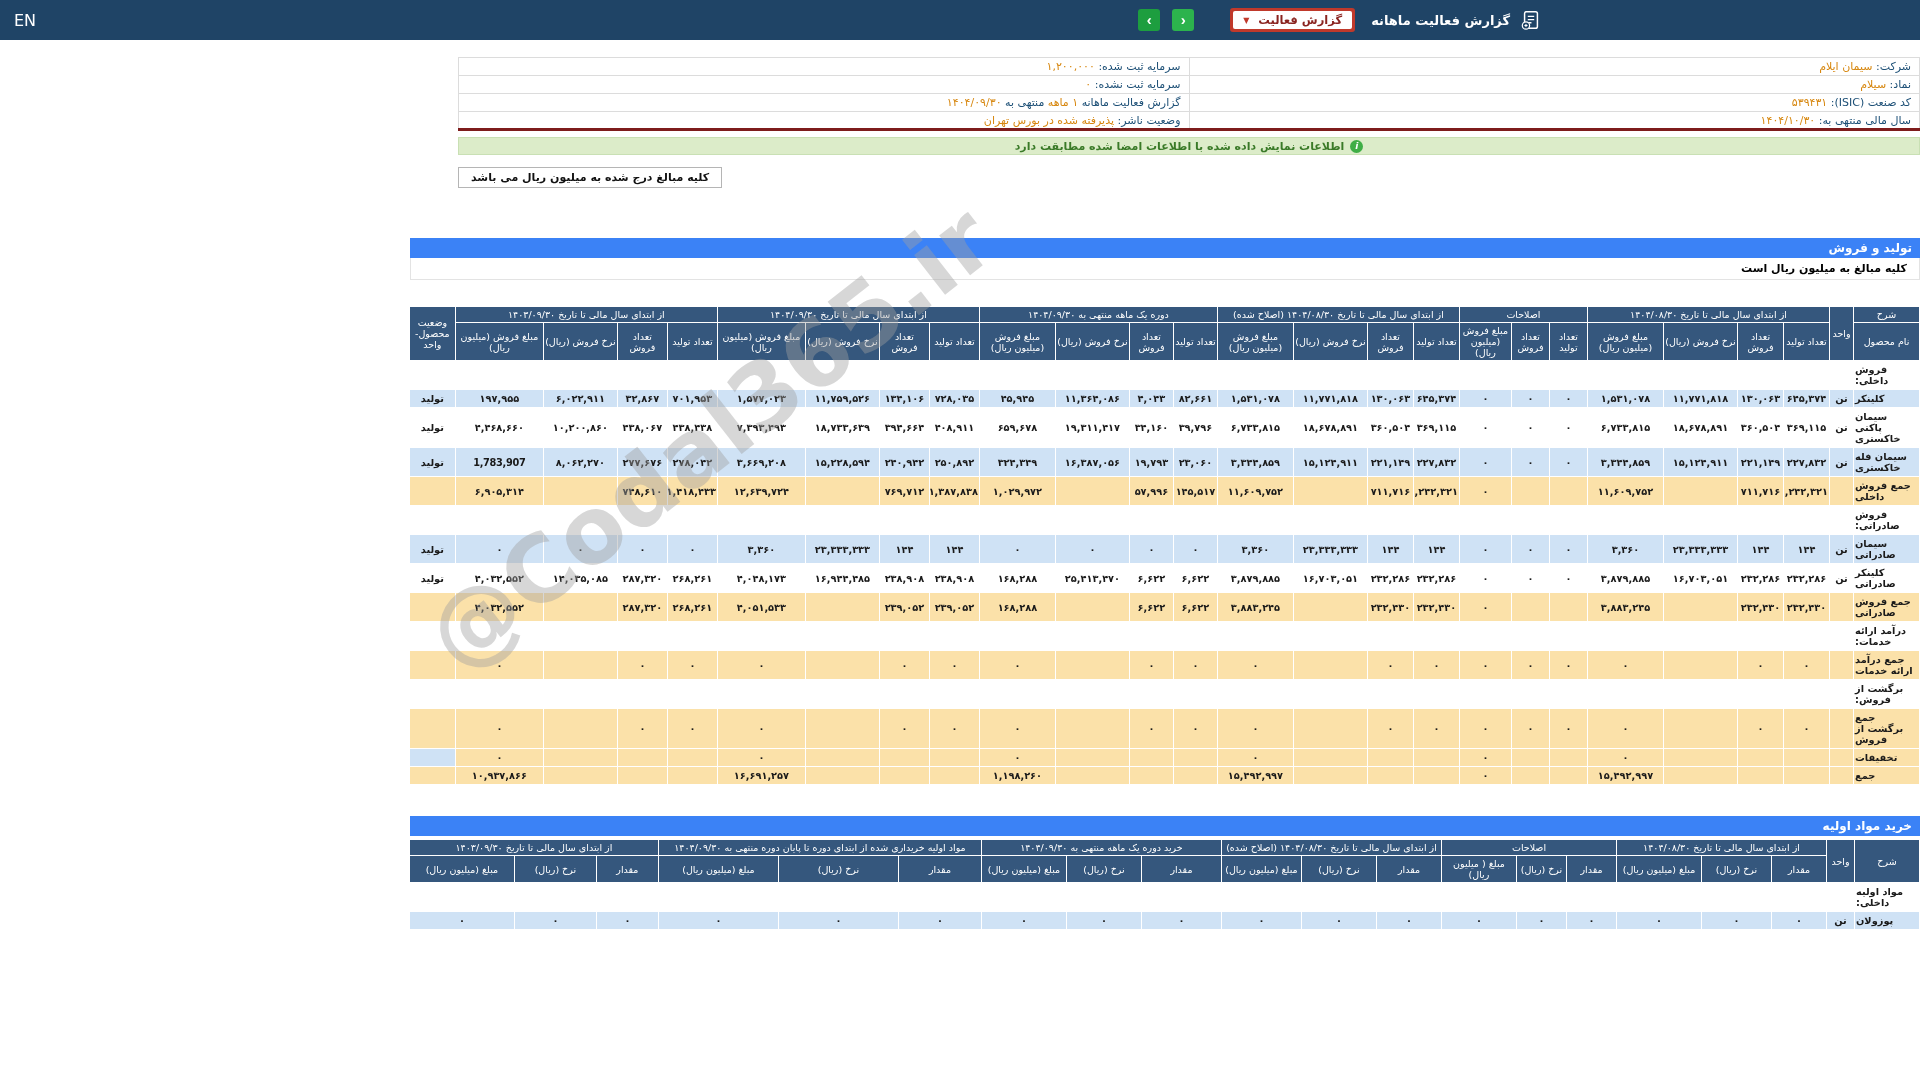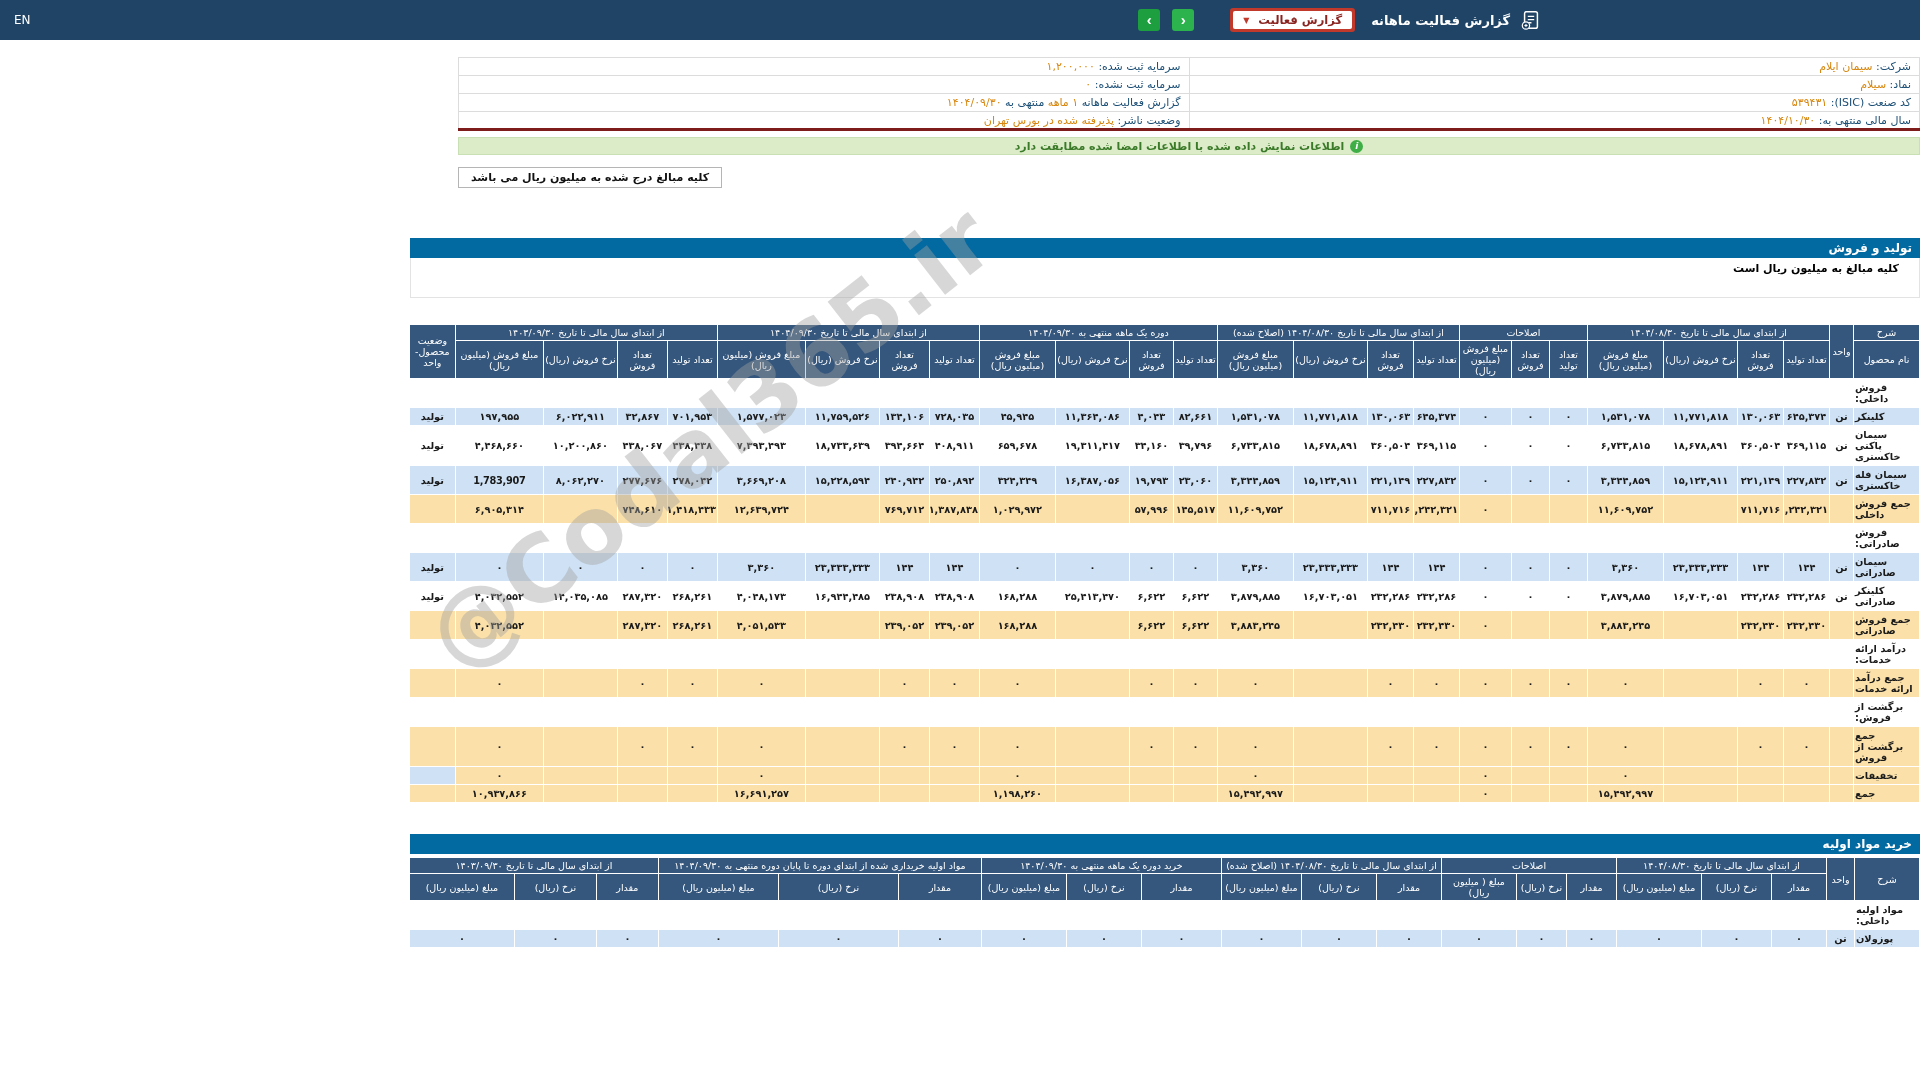--- a/index.html
+++ b/index.html
@@ -12,39 +12,39 @@
   .doc-icon{display:flex;align-items:center}
   .tb-title{color:#fff;font-size:13px;font-weight:bold;white-space:nowrap}
   .report-dd{background:#c0392b;border-radius:3px;padding:3px;display:flex;cursor:pointer;margin-right:6px}
   .dd-box{background:#fff;border-radius:2px;padding:2px 10px;display:flex;align-items:center;gap:9px;
     font-size:11.5px;color:#8a2420;font-weight:bold;white-space:nowrap}
   .dd-caret{color:#c0392b;font-size:8px;direction:ltr}
   .nav-btn{width:22px;height:22px;border:none;border-radius:3px;color:#fff;font-weight:bold;
     font-size:15px;line-height:20px;cursor:pointer;direction:ltr;text-align:center;padding:0}
   .nav-next{background:#2cb34d;margin-right:26px}
   .nav-prev{background:#1d9e3f;margin-right:2px}
-  .tb-en{margin-right:auto;color:#fff;font-size:12px;cursor:pointer}
+  .tb-en{margin-right:auto;color:#fff;font-size:16px;cursor:pointer}
   
   .page{width:1510px;margin-left:30px;margin-top:17px;position:relative}
   .info-table{width:1462px;margin-left:48px;border-collapse:collapse;border-bottom:3px solid #7e1c1c}
   .info-table td{border:1px solid #dcdcdc;font-size:11px;padding:1px 8px;height:18px;width:50%;background:#fff}
   .lbl{color:#1c4f76;font-weight:normal}
   .val{color:#d7870f;font-weight:normal}
   .banner{width:1462px;margin:6px 0 0 48px;background:#dcecc9;border:1px solid #c9e0b4;height:18px;
     display:flex;align-items:center;justify-content:center;gap:6px;color:#3a7a28;font-size:11px;font-weight:bold}
   .info-icon{width:13px;height:13px;border-radius:50%;background:#3fae46;color:#fff;font-size:9px;
     font-weight:bold;display:flex;align-items:center;justify-content:center;font-style:italic;flex:0 0 13px}
   .note-box{display:table;margin:12px auto 0 48px;border:1px solid #b5b5b5;padding:3px 12px;
     font-size:11px;font-weight:bold;color:#111;background:#fff}
-  .section-bar{height:20px;background:#0369a1;color:#fff;font-size:12px;font-weight:bold;
+  .section-bar{height:20px;background:#3b82f6;color:#fff;font-size:12px;font-weight:bold;
     line-height:20px;padding:0 8px}
   .mt-lg{margin-top:50px}
   .mt-md{margin-top:31px}
-  .section-sub{height:40px;border:1px solid #e3e3e3;border-top:none;font-size:11px;font-weight:bold;
-    line-height:21px;padding:0 20px;color:#000;background:#fff}
+  .section-sub{height:22px;border:1px solid #e3e3e3;border-top:none;font-size:11px;font-weight:bold;
+    line-height:21px;padding:0 12px;color:#000;background:#fff}
   
   .data-table{border-collapse:collapse;table-layout:fixed;width:1510px;margin-top:26px}
   #t2{margin-top:3px}
   .data-table th{background:#35577d;color:#fff;border:1px solid #fff;font-size:9.5px;font-weight:normal;
     padding:2px 1px;vertical-align:middle;text-align:center}
   .data-table td{border:1px solid #fff;font-size:9.8px;font-weight:bold;color:#1a1a1a;
     letter-spacing:-0.3px;padding:3px 1px;text-align:center;vertical-align:middle;overflow:hidden}
   .data-table td.name{text-align:left;padding-right:5px}
   .bg-blue td{background:#cfe2f5}
   .bg-white td{background:#fff}

